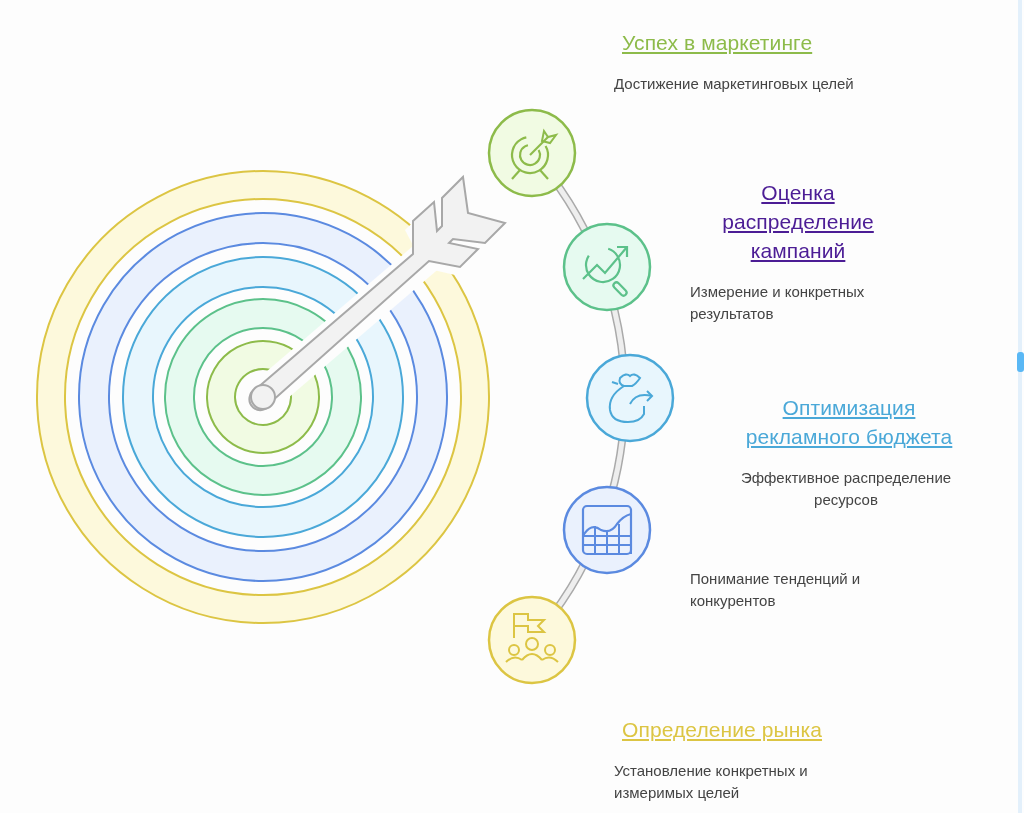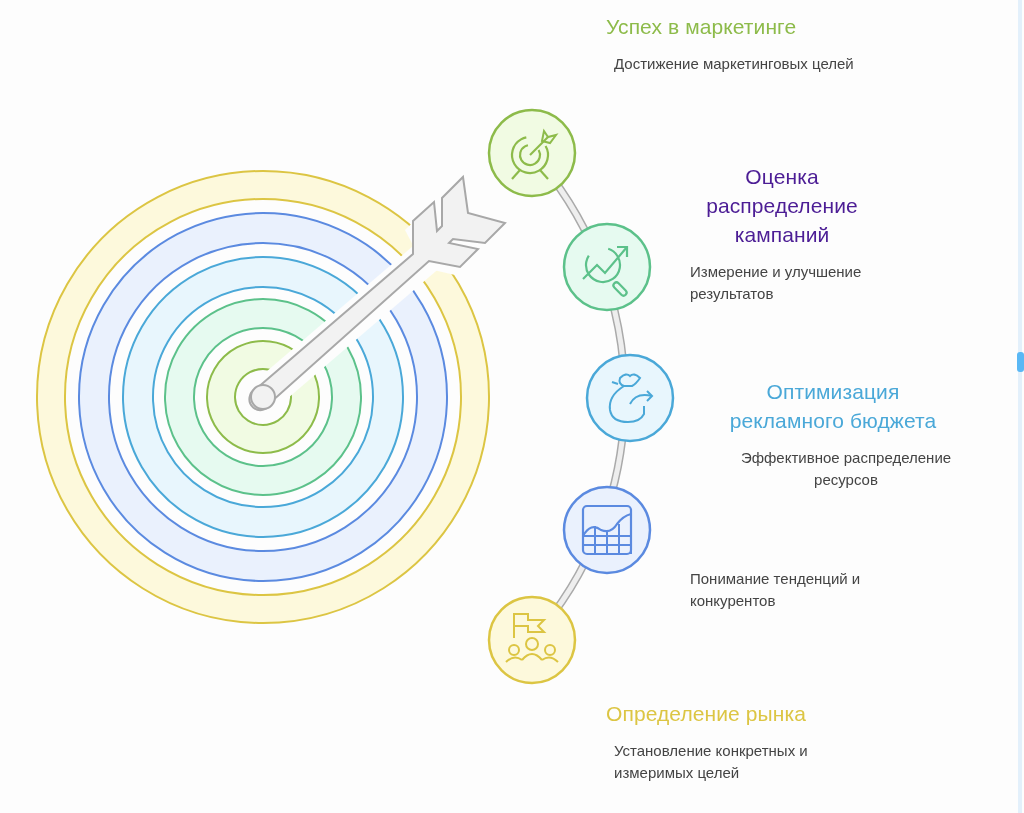--- a/index.html
+++ b/index.html
@@ -5,22 +5,23 @@
   html, body { margin: 0; padding: 0; }
   body {
     width: 1024px; height: 813px; overflow: hidden;
     background: #fdfdfd;
     font-family: "Liberation Sans", "DejaVu Sans", sans-serif;
     position: relative;
   }
   #diagram { position: absolute; left: 0; top: 0; width: 1024px; height: 813px; }
   .label-block { position: absolute; }
   .label-title {
-    font-size: 21px; line-height: 29px; font-weight: 400; margin: 0;
+    font-size: 21px; line-height: 29px; font-weight: 400; margin: 16px;
     letter-spacing: 0.1px;
+    text-decoration: underline;
   }
   .label-desc {
     font-size: 15px; line-height: 22px; color: #444444; margin: 8px;
     margin-top: 12px;
   }
   .scrollbar-track {
     position: absolute; left: 1018px; top: 0; width: 4px; height: 813px;
     background: #e3f0fb;
   }
   .scrollbar-thumb {
@@ -122,21 +123,21 @@
     </g>
 </svg>
 
 <div class="label-block" style="left:606px; top:12px;">
   <p class="label-title" style="color: rgb(141, 187, 74);">Успех в маркетинге</p>
   <p class="label-desc" style="width:260px">Достижение маркетинговых целей</p>
 </div>
 
 <div class="label-block" style="left:682px; top:162px;">
   <p class="label-title" style="width: 200px; color: #4c1d95; text-align: center;"><span>Оценка</span><br><span>распределение</span><br><span>кампаний</span><br></p>
-  <p class="label-desc" style="width:230px">Измерение и улучшение результатов</p>
+  <p class="label-desc" style="width:230px">Измерение и конкретных результатов</p>
 </div>
 
 <div class="label-block" style="left:703px; top:377px;text-align:center;">
   <p class="label-title" style="width: 260px; color: rgb(74, 168, 216);"><span>Оптимизация</span><br><span>рекламного бюджета</span><br></p>
   <p class="label-desc" style="width:270px">Эффективное распределение ресурсов</p>
 </div>
 
 <div class="label-block" style="left:682px; top:556px;">
   <p class="label-desc" style="width:230px">Понимание тенденций и конкурентов</p>
 </div>

